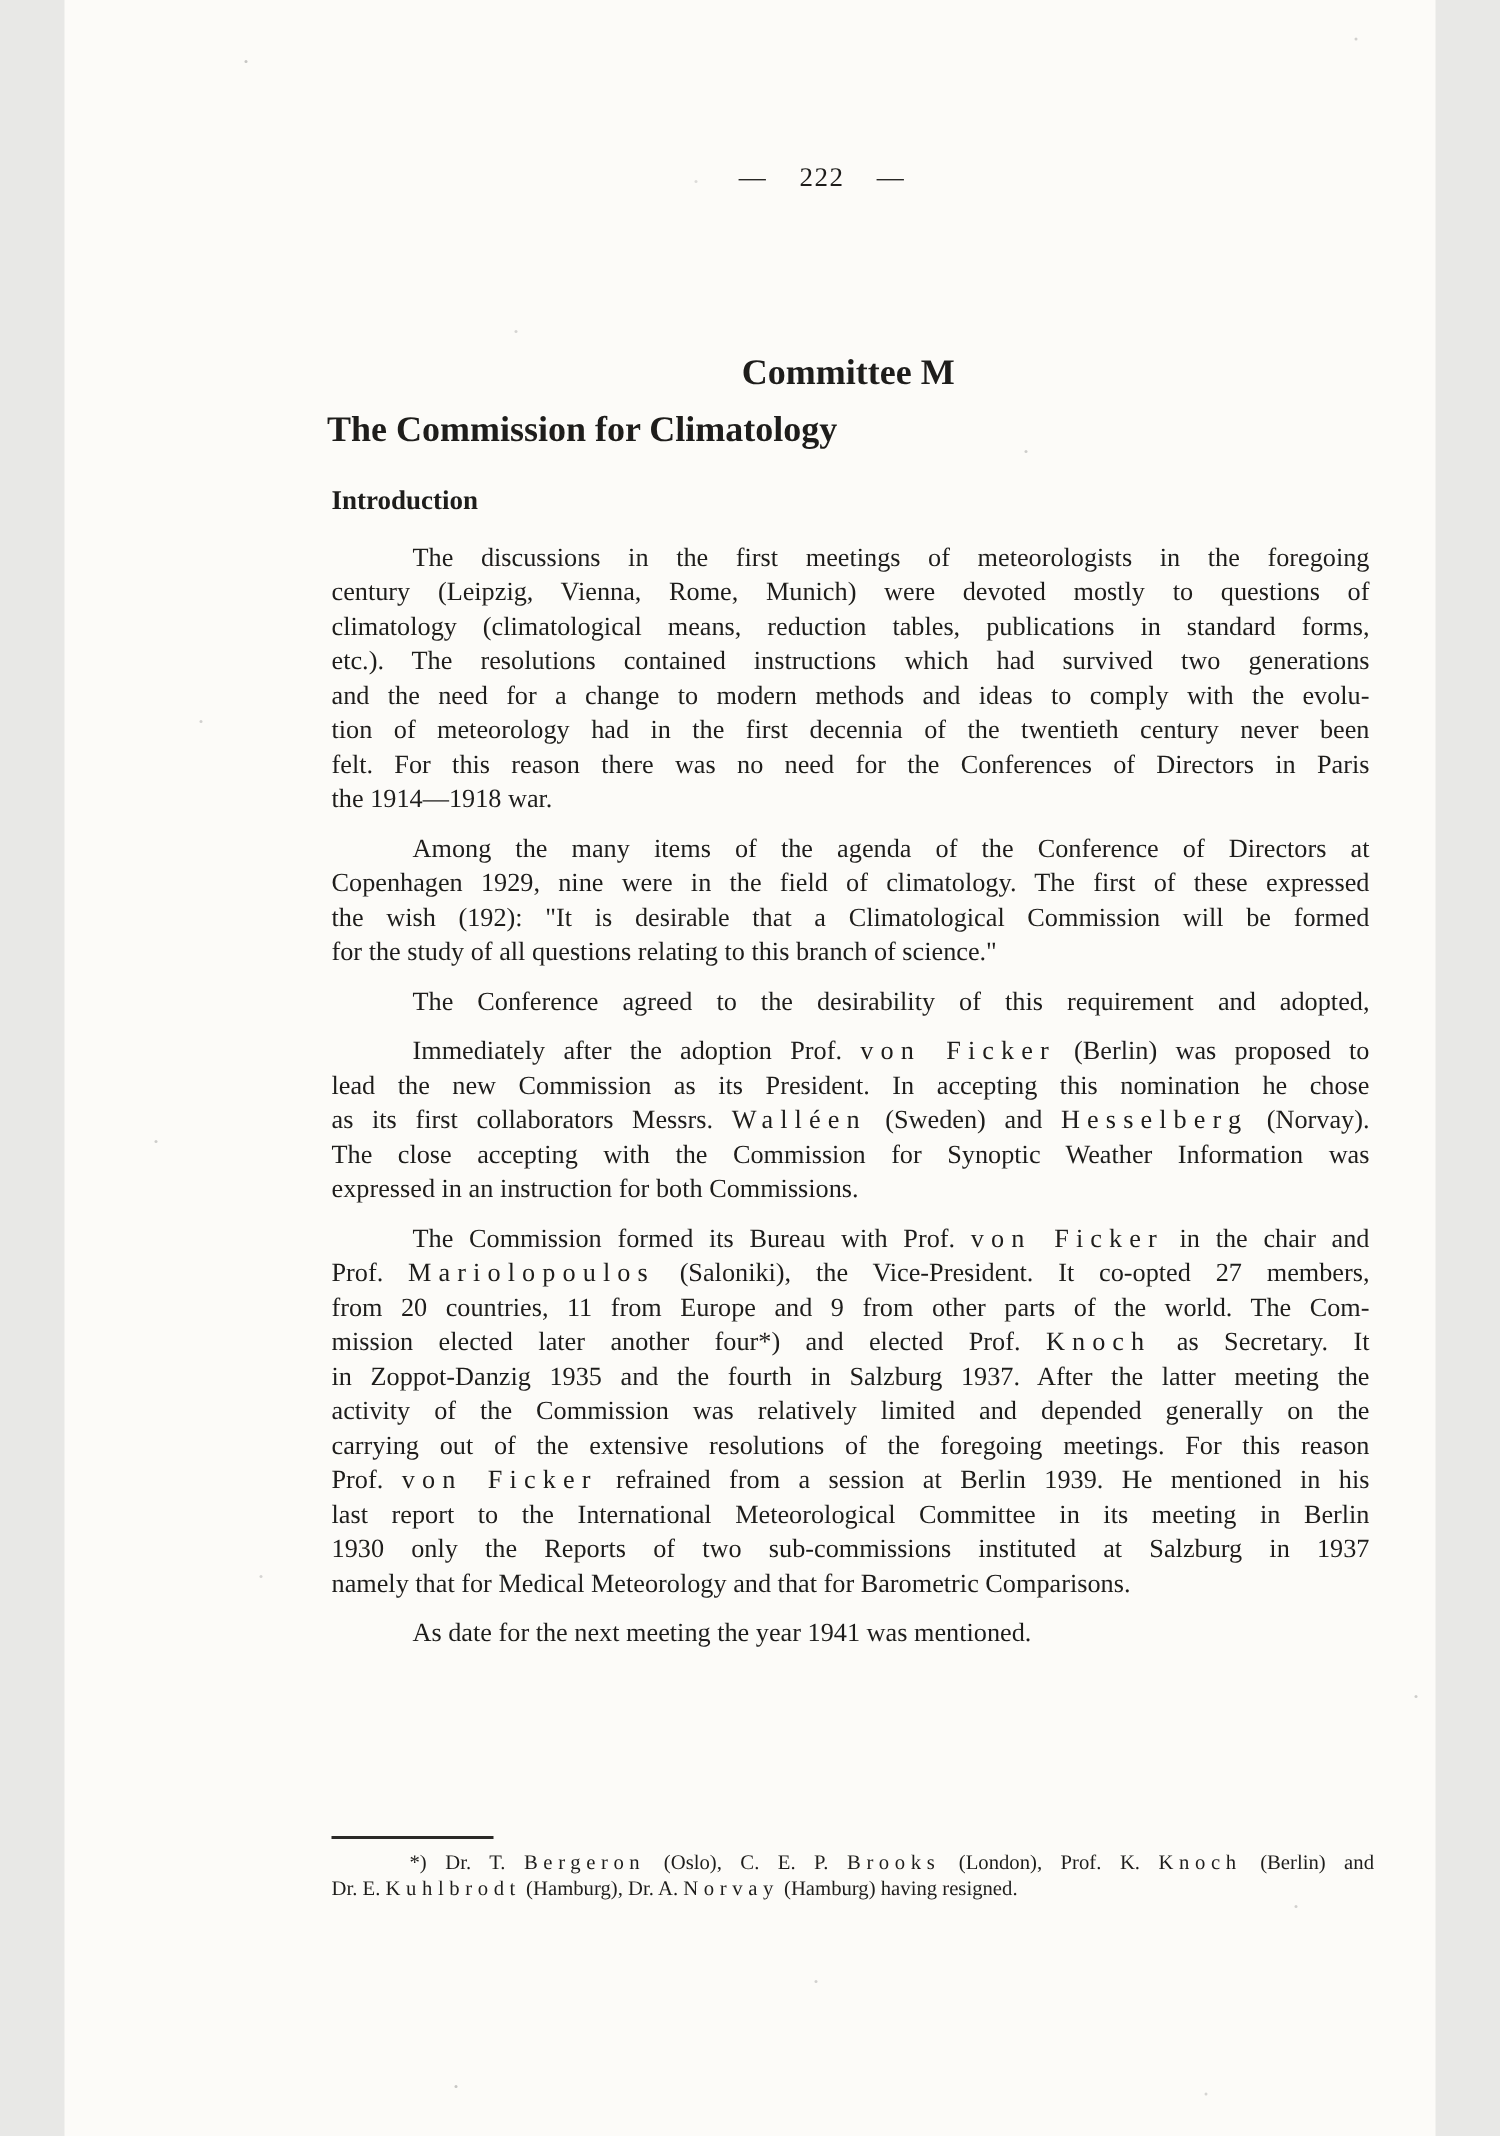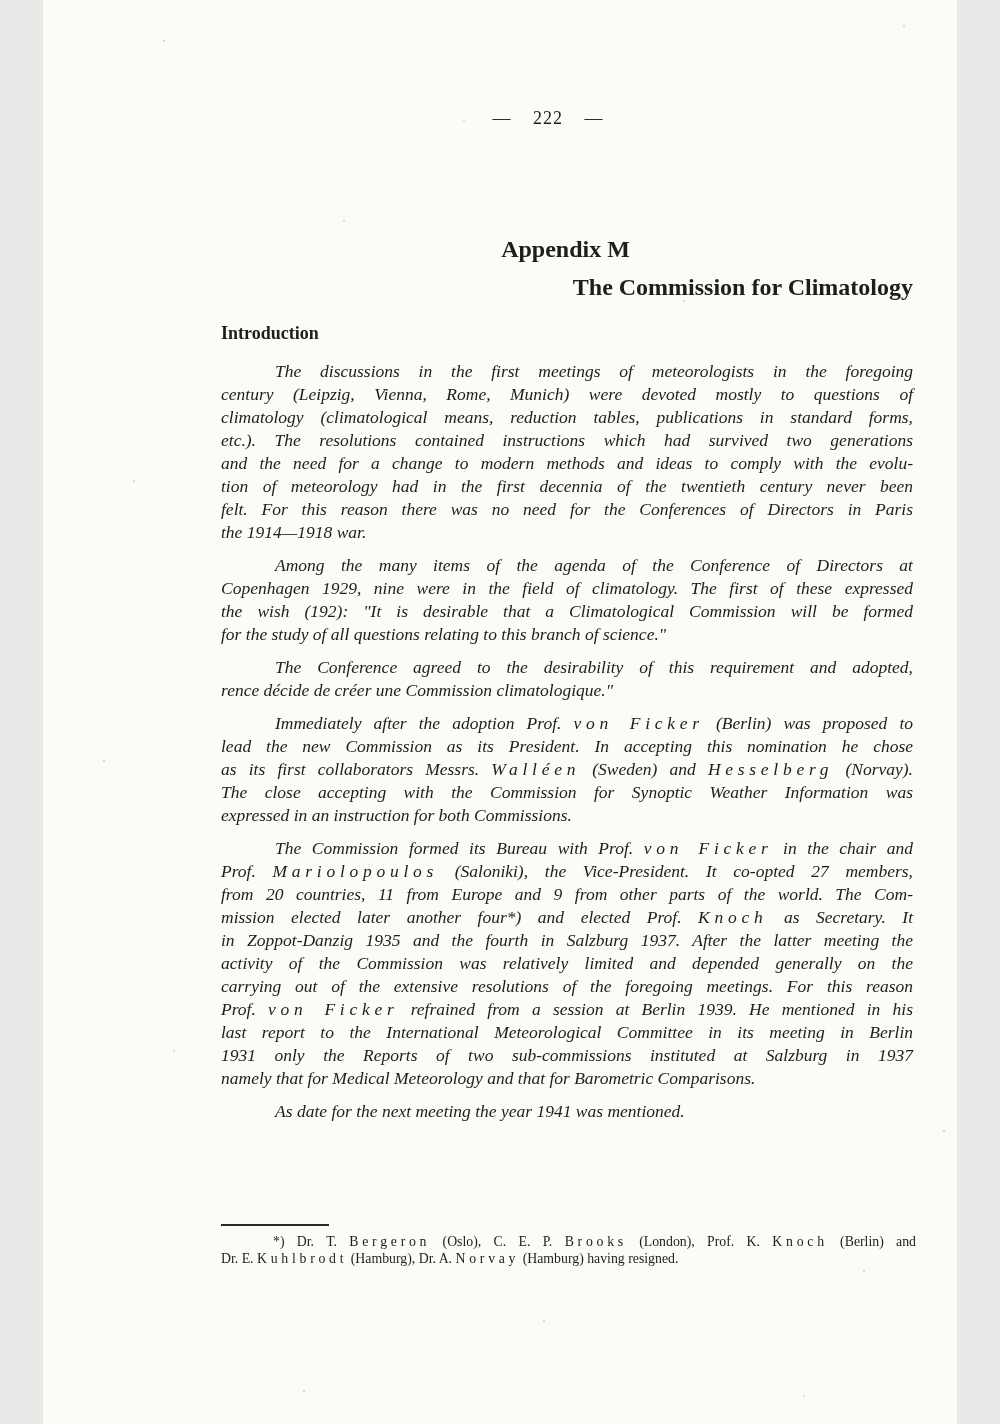--- a/index.html
+++ b/index.html
@@ -46,38 +46,38 @@
     top: 236px; left: 175px;
     width: 695px;
     text-align: center;
     font-size: 24px;
     font-weight: 700;
   }
   .subtitle {
     position: absolute;
     top: 274px; left: 175px;
     width: 695px;
-    text-align: right;
+    text-align: left;
     font-size: 24px;
     font-weight: 700;
   }
   .section-heading {
     position: absolute;
     top: 323px; left: 178px;
     font-size: 18px;
     font-weight: 700;
   }
   .body-block {
     position: absolute;
     top: 360px; left: 178px;
     width: 692px;
     font-size: 17.5px;
     line-height: 23px;
   }
-  .para { margin: 0 0 10px 0; font-style: italic; }
+  .para { margin: 0 0 10px 0; }
   .line {
     display: block;
     text-align: justify;
     text-align-last: justify;
     white-space: normal;
   }
   .line.last { text-align-last: left; }
   .para .line.first { text-indent: 54px; }
   .sperr { letter-spacing: 0.27em; }
   .footnote-rule {
@@ -95,21 +95,21 @@
     font-size: 13.8px;
     line-height: 17px;
   }
   .footnote .line.first { text-indent: 52px; }
 </style>
 </head>
 <body>
 
 <div class="page">
   <div class="pageno">— 222 —</div>
-  <div class="title">Appendix M</div>
+  <div class="title">Committee M</div>
   <div class="subtitle">The Commission for Climatology</div>
   <div class="section-heading">Introduction</div>
   <div class="body-block">
       <p class="para">
         <span class="line first">The discussions in the first meetings of meteorologists in the foregoing</span>
         <span class="line">century (Leipzig, Vienna, Rome, Munich) were devoted mostly to questions of</span>
         <span class="line">climatology (climatological means, reduction tables, publications in standard forms,</span>
         <span class="line">etc.). The resolutions contained instructions which had survived two generations</span>
         <span class="line">and the need for a change to modern methods and ideas to comply with the evolu-</span>
         <span class="line">tion of meteorology had in the first decennia of the twentieth century never been</span>
@@ -117,40 +117,39 @@
         <span class="line last">the 1914—1918 war.</span>
       </p>
       <p class="para">
         <span class="line first">Among the many items of the agenda of the Conference of Directors at</span>
         <span class="line">Copenhagen 1929, nine were in the field of climatology. The first of these expressed</span>
         <span class="line">the wish (192): "It is desirable that a Climatological Commission will be formed</span>
         <span class="line last">for the study of all questions relating to this branch of science."</span>
       </p>
       <p class="para">
         <span class="line first">The Conference agreed to the desirability of this requirement and adopted,</span>
-        <span class="line last">rence décide de créer une Commission climatologique."</span>
       </p>
       <p class="para">
         <span class="line first">Immediately after the adoption Prof. <span class="sperr">von Ficker</span> (Berlin) was proposed to</span>
         <span class="line">lead the new Commission as its President. In accepting this nomination he chose</span>
         <span class="line">as its first collaborators Messrs. <span class="sperr">Walléen</span> (Sweden) and <span class="sperr">Hesselberg</span> (Norvay).</span>
         <span class="line">The close accepting with the Commission for Synoptic Weather Information was</span>
         <span class="line last">expressed in an instruction for both Commissions.</span>
       </p>
       <p class="para">
         <span class="line first">The Commission formed its Bureau with Prof. <span class="sperr">von Ficker</span> in the chair and</span>
         <span class="line">Prof. <span class="sperr">Mariolopoulos</span> (Saloniki), the Vice-President. It co-opted 27 members,</span>
         <span class="line">from 20 countries, 11 from Europe and 9 from other parts of the world. The Com-</span>
         <span class="line">mission elected later another four*) and elected Prof. <span class="sperr">Knoch</span> as Secretary. It</span>
         <span class="line">in Zoppot-Danzig 1935 and the fourth in Salzburg 1937. After the latter meeting the</span>
         <span class="line">activity of the Commission was relatively limited and depended generally on the</span>
         <span class="line">carrying out of the extensive resolutions of the foregoing meetings. For this reason</span>
         <span class="line">Prof. <span class="sperr">von Ficker</span> refrained from a session at Berlin 1939. He mentioned in his</span>
         <span class="line">last report to the International Meteorological Committee in its meeting in Berlin</span>
-        <span class="line">1931 only the Reports of two sub-commissions instituted at Salzburg in 1937</span>
+        <span class="line">1930 only the Reports of two sub-commissions instituted at Salzburg in 1937</span>
         <span class="line last">namely that for Medical Meteorology and that for Barometric Comparisons.</span>
       </p>
       <p class="para">
         <span class="line first last">As date for the next meeting the year 1941 was mentioned.</span>
       </p>
     </div>
   <hr class="footnote-rule">
   <div class="footnote">
       <span class="line first">*) Dr. T. <span class="sperr">Bergeron</span> (Oslo), C. E. P. <span class="sperr">Brooks</span> (London), Prof. K. <span class="sperr">Knoch</span> (Berlin) and</span>
       <span class="line last">Dr. E. <span class="sperr">Kuhlbrodt</span> (Hamburg), Dr. A. <span class="sperr">Norvay</span> (Hamburg) having resigned.</span>

